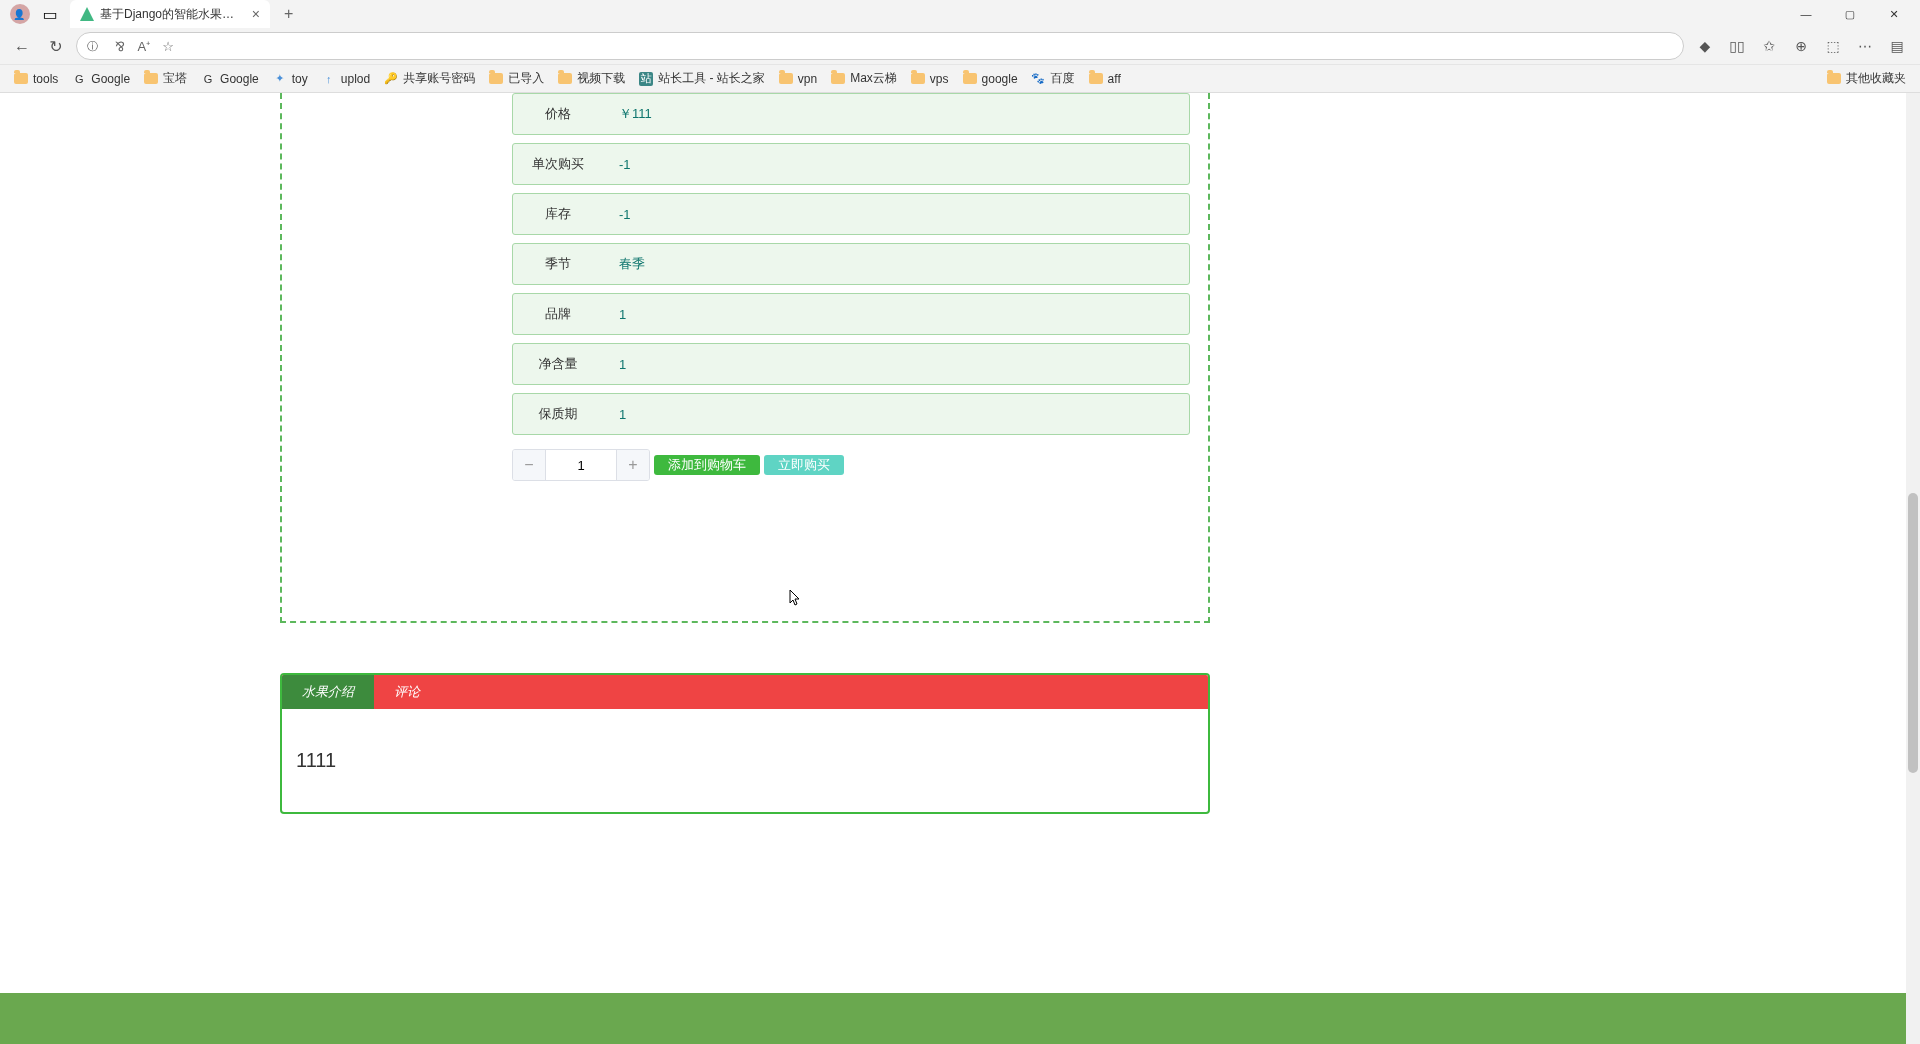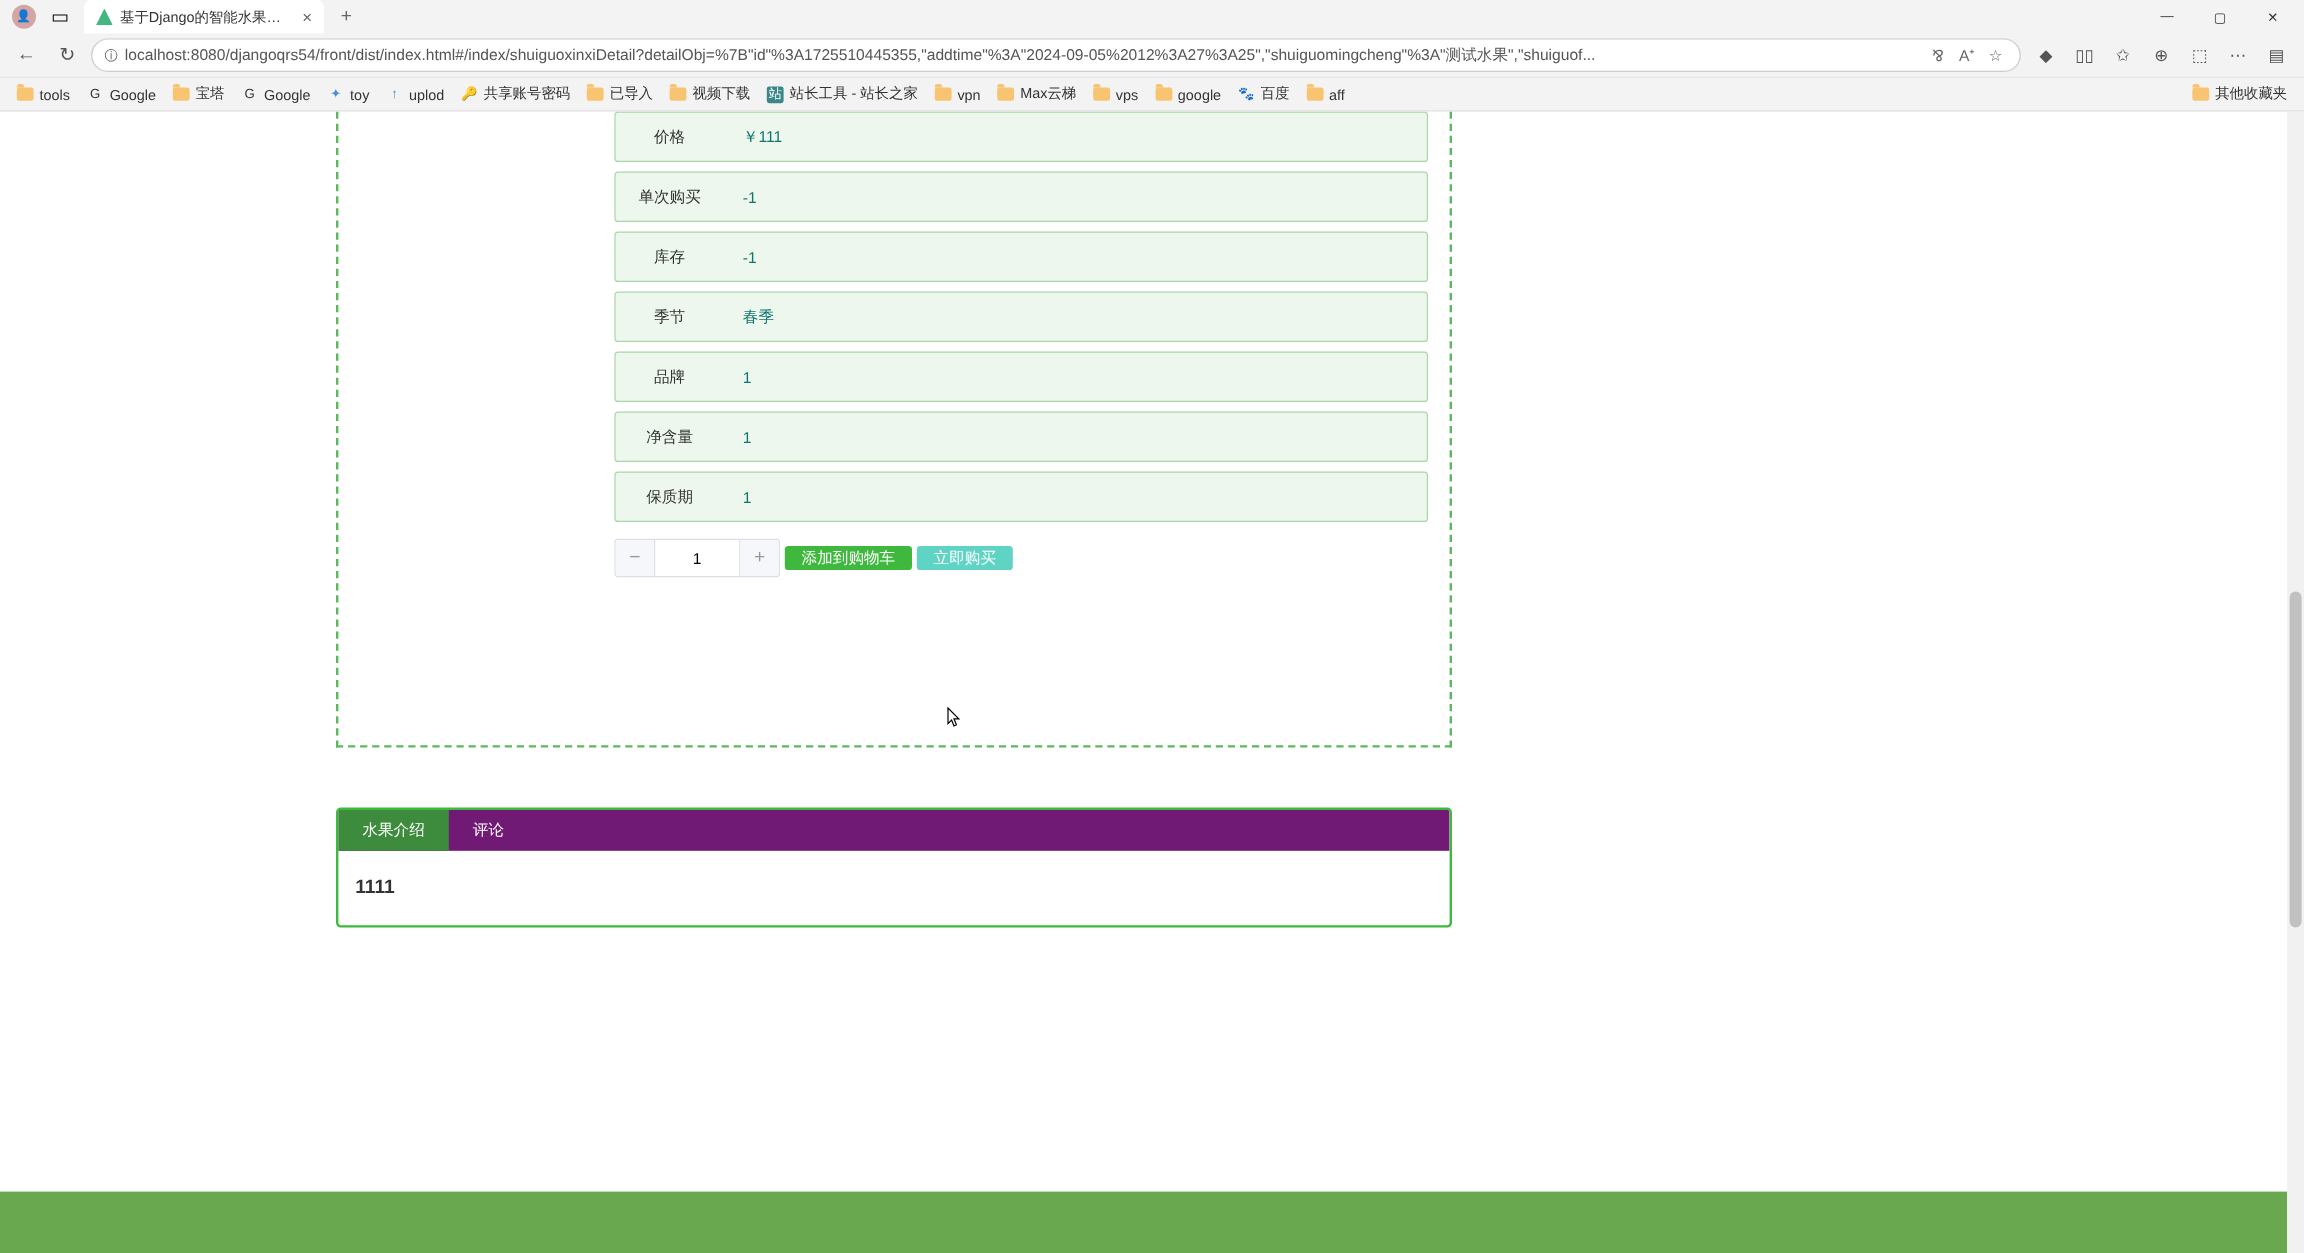--- a/index.html
+++ b/index.html
@@ -48,24 +48,24 @@
 .action-row { margin-top: 14px; display: flex; align-items: center; gap: 4px; }
 .qty-box { display: flex; border: 1px solid #dcdfe6; border-radius: 3px; overflow: hidden; height: 32px; }
 .qty-btn { width: 32px; display: flex; align-items: center; justify-content: center; background: #f5f7fa; cursor: pointer; color: #999; font-size: 16px; border: none; }
 .qty-input { width: 72px; border: none; border-left: 1px solid #dcdfe6; border-right: 1px solid #dcdfe6; text-align: center; font-size: 13px; outline: none; }
 .btn { height: 20px; padding: 0 14px; border: none; border-radius: 3px; color: #fff; font-size: 13px; cursor: pointer; }
 .btn-cart { background: #3eb93e; }
 .btn-buy { background: #5fd4c4; position: relative; }
 .cursor-img { position: absolute; left: 786px; top: 496px; width: 16px; height: 20px; pointer-events: none; z-index: 100; }
 
 .tabs-panel { margin-top: 50px; border: 2px solid #3eb93e; border-radius: 4px; overflow: hidden; background: #fff; }
-.tabs-header { display: flex; background: #701a75; height: 34px; }
+.tabs-header { display: flex; background: #ef4444; height: 34px; font-style: italic; }
 .tab-item { padding: 0 20px; display: flex; align-items: center; font-size: 13px; color: #fff; cursor: pointer; }
 .tab-item.active { background: #3d8b3d; }
-.tabs-body { padding: 22px 14px; font-size: 16px; color: #333; min-height: 60px; font-weight: bold; }
+.tabs-body { padding: 40px 14px; font-size: 20px; color: #333; min-height: 60px; }
 
 .footer-band { position: absolute; left: 0; right: 14px; bottom: 0; height: 52px; background: #6aa84f; }
 
 .vscroll { position: absolute; right: 0; top: 0; bottom: 0; width: 14px; background: #f1f1f1; }
 .vscroll-thumb { position: absolute; right: 2px; width: 10px; background: #c1c1c1; border-radius: 5px; top: 400px; height: 280px; }
 </style>
 </head>
 <body>
 
 <div class="browser-chrome">
@@ -83,21 +83,20 @@
       <div class="window-btn">▢</div>
       <div class="window-btn close-win">✕</div>
     </div>
   </div>
 
   <div class="nav-bar">
     <div class="nav-btn">←</div>
     <div class="nav-btn">↻</div>
     <div class="url-bar">
       <span class="lock">ⓘ</span>
-      <span class="url-text">localhost:8080/djangoqrs54/front/dist/index.html#/index/shuiguoxinxiDetail?detailObj=%7B"id"%3A1725510445355,"addtime"%3A"2024-09-05%2012%3A27%3A25","shuiguomingcheng"%3A"测试水果","shuiguof...</span>
       <div class="url-actions">
         <span class="url-action">⅋</span>
         <span class="url-action">A⁺</span>
         <span class="url-action">☆</span>
       </div>
     </div>
     <div class="right-icons">
       <div class="right-icon">◆</div>
       <div class="right-icon">▯▯</div>
       <div class="right-icon">✩</div>

